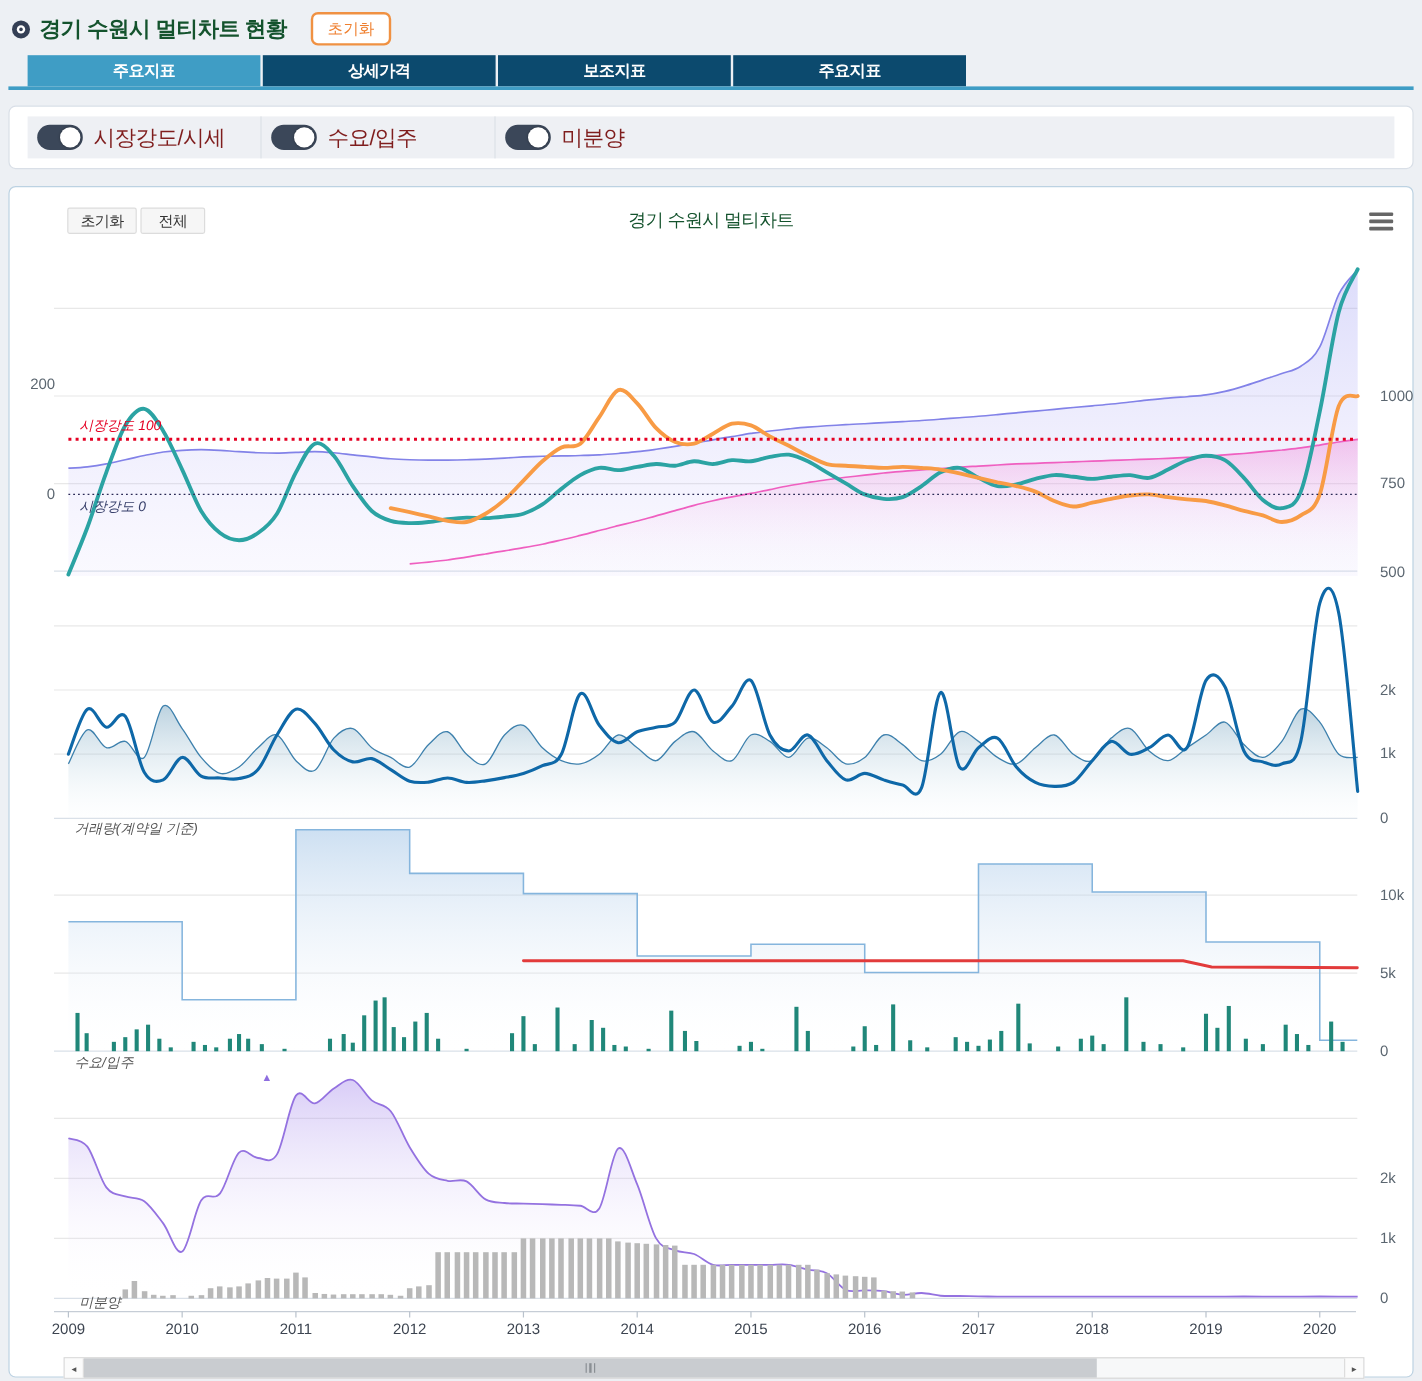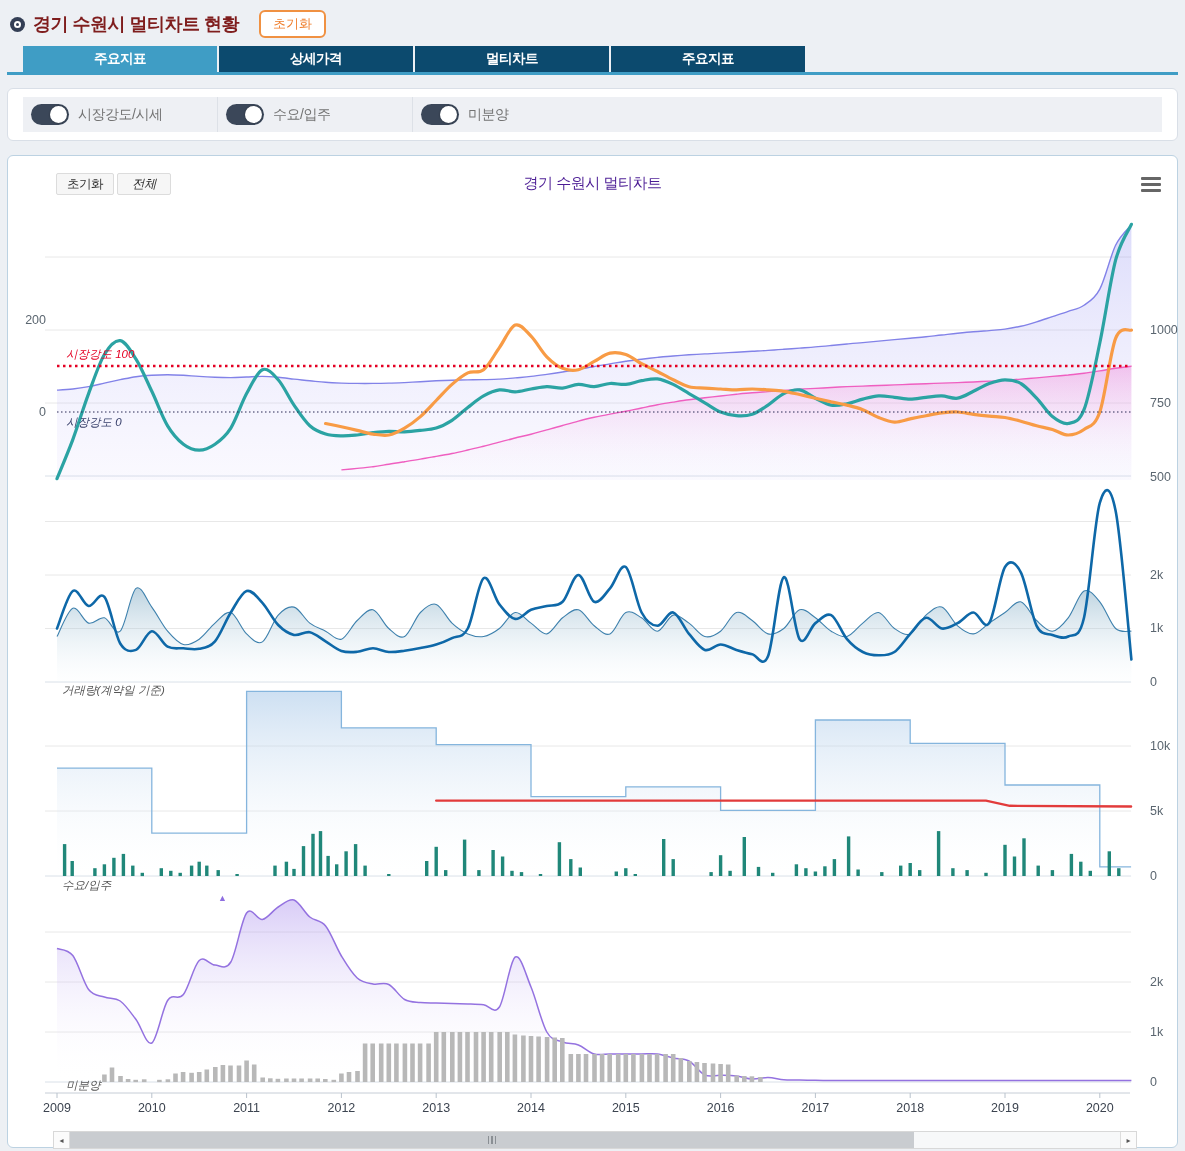--- a/index.html
+++ b/index.html
@@ -4,44 +4,44 @@
 <style>
   html,body{margin:0;padding:0;}
   body{background:#edf0f4;font-family:"Liberation Sans","DejaVu Sans",sans-serif;}
   .stage{position:relative;width:1185px;height:1151px;background:#edf0f4;overflow:hidden;}
 
   
   .hdr{position:absolute;left:10px;top:10px;display:flex;align-items:center;gap:8px;}
   .bullet{width:15px;height:15px;border-radius:50%;background:#343f55;position:relative;display:inline-block;}
   .bullet::after{content:"";position:absolute;left:4px;top:4px;width:7px;height:7px;border-radius:50%;background:#fff;}
   .bullet::before{content:"";position:absolute;left:6px;top:6px;width:3px;height:3px;border-radius:50%;background:#343f55;z-index:2;}
-  .hdr-title{font-size:18px;font-weight:bold;color:#7f1d1d;letter-spacing:-0.5px;}
+  .hdr-title{font-size:18px;font-weight:bold;color:#14532d;letter-spacing:-0.5px;}
   .hdr-reset{margin-left:12px;background:#fff;border:2px solid #f09142;color:#ef7f2e;font-size:13px;border-radius:6px;padding:3px 12px;cursor:pointer;font-family:inherit;}
 
   
   .tabs{position:absolute;left:23px;top:46px;display:flex;gap:2px;}
   .tab{width:194px;height:26px;line-height:26px;text-align:center;font-size:13.5px;font-weight:bold;color:#fff;background:#0c4a6e;cursor:pointer;letter-spacing:-0.5px;}
   .tab.active{background:#3f9dc5;}
   .tabline{position:absolute;left:7px;top:72px;width:1171px;height:3px;background:#3f9dc5;}
 
   
   .togcard{position:absolute;left:7px;top:88px;width:1169px;height:51px;background:#fff;border:1px solid #d9dfe7;border-radius:6px;}
   .togstrip{position:absolute;left:15px;top:8px;right:15px;bottom:8px;background:#eef0f4;display:flex;align-items:center;}
   .tog-item{width:195px;height:100%;display:flex;align-items:center;gap:9px;padding-left:8px;box-sizing:border-box;border-right:1px solid #dde1e7;}
   .tog-item:last-child{border-right:none;}
   .switch{width:38px;height:21px;background:#3b4759;border-radius:11px;position:relative;cursor:pointer;flex:none;}
   .switch .knob{position:absolute;right:2px;top:2px;width:17px;height:17px;border-radius:50%;background:#fff;box-shadow:0 0 2px rgba(0,0,0,.4);}
-  .tog-label{font-size:14px;color:#737373;letter-spacing:-0.5px;}
+  .tog-label{font-size:18px;color:#7f1d1d;letter-spacing:-0.5px;}
 
   
   .card{position:absolute;left:7px;top:155px;width:1169px;height:991px;background:#fff;border:1px solid #bcd2e2;border-radius:6px;}
   .btn{position:absolute;background:#f6f6f6;border:1px solid #dcdcdc;border-radius:2px;font-size:12.5px;color:#333;font-family:inherit;cursor:pointer;height:22px;letter-spacing:-0.5px;}
   .btn.b1{left:48px;top:17px;width:58px;}
-  .btn.b2{left:109px;top:17px;width:54px;font-style:italic;}
-  .c-title{position:absolute;left:0;right:0;top:18px;text-align:center;font-size:15px;color:#4c1d95;letter-spacing:-0.5px;}
+  .btn.b2{left:109px;top:17px;width:54px;}
+  .c-title{position:absolute;left:0;right:0;top:18px;text-align:center;font-size:15px;color:#14532d;letter-spacing:-0.5px;}
   .burger{position:absolute;right:16px;top:21px;width:20px;height:15px;cursor:pointer;display:flex;flex-direction:column;justify-content:space-between;}
   .burger i{display:block;height:3.2px;background:#666;border-radius:1px;}
 
   svg#plot{position:absolute;left:0;top:0;pointer-events:none;}
   svg text{font-family:"Liberation Sans","DejaVu Sans",sans-serif;}
   .axl{fill:#5b6670;font-size:12.5px;}
   .yrl{fill:#3c4450;font-size:12.5px;}
   .ann-red{fill:#e40023;font-style:italic;font-size:11.5px;}
   .ann-dark{fill:#38406b;font-style:italic;font-size:11.5px;}
   .plabel{fill:#555;font-style:italic;font-size:11.5px;}
@@ -62,21 +62,21 @@
 
   <div class="hdr">
     <span class="bullet"></span>
     <span class="hdr-title">경기 수원시 멀티차트 현황</span>
     <button class="hdr-reset">초기화</button>
   </div>
 
   <div class="tabs">
     <div class="tab active">주요지표</div>
     <div class="tab">상세가격</div>
-    <div class="tab">멀티차트</div>
+    <div class="tab">보조지표</div>
     <div class="tab">주요지표</div>
   </div>
   <div class="tabline"></div>
 
   <div class="togcard">
     <div class="togstrip">
       <div class="tog-item">
         <span class="switch">
             <span class="knob"></span>
           </span>

